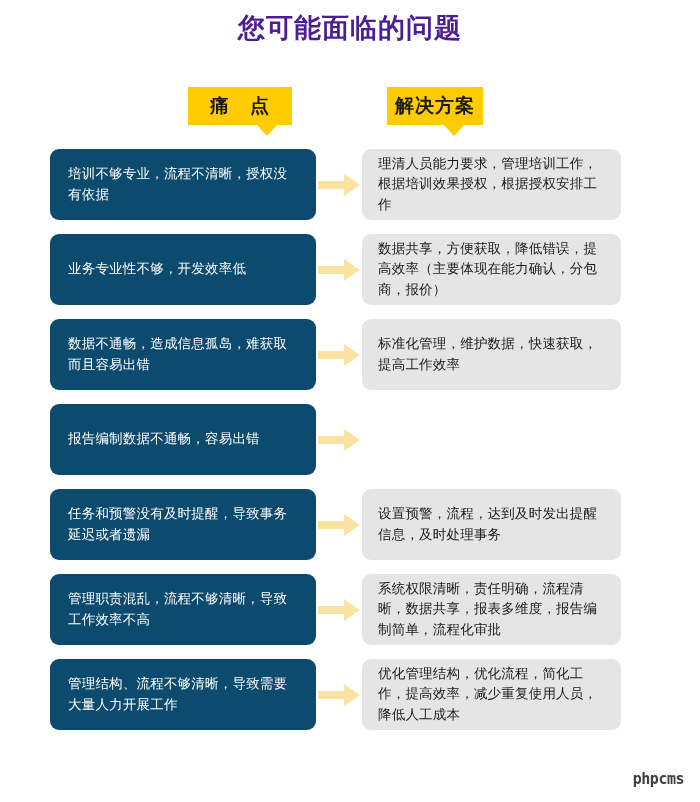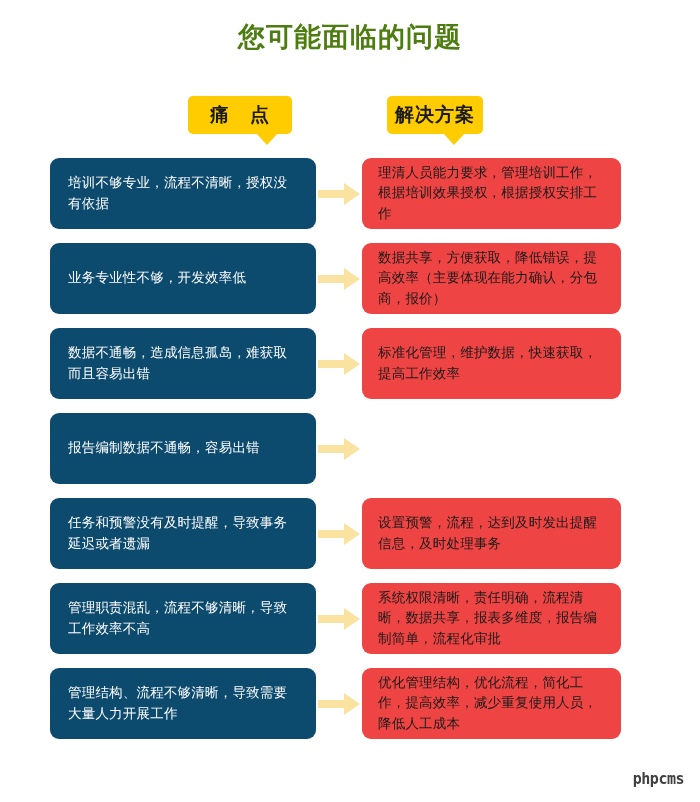--- a/index.html
+++ b/index.html
@@ -13,39 +13,39 @@
     font-family: "Liberation Sans", "DejaVu Sans", sans-serif;
     position: relative;
     overflow: hidden;
   }
 
   
   .page-title {
     text-align: center;
     font-size: 27px;
     font-weight: bold;
-    color: #4d7c0f;
+    color: #4c1d95;
     letter-spacing: 1px;
-    padding-top: 21px;
+    padding-top: 12px;
     line-height: 1.2;
   }
 
   
   .badges {
     position: relative;
     height: 50px;
     margin-top: 43px;
   }
   .badge {
     position: absolute;
     background: #FFCC00;
     color: #1a1a1a;
     font-size: 19px;
     font-weight: bold;
-    border-radius: 5px;
+    border-radius: 0;
     height: 38px;
     line-height: 38px;
     text-align: center;
     letter-spacing: 1px;
   }
   .badge::after {
     content: "";
     position: absolute;
     bottom: -11px;
     left: 50%;
@@ -101,21 +101,21 @@
   .card-pain {
     width: 266px;
     height: 71px;
     background: #0c4a6e;
     color: #ffffff;
     padding: 0 18px;
   }
   .card-solution {
     width: 259px;
     height: 71px;
-    background: #ef4444;
+    background: #e5e5e5;
     color: #1a1a1a;
     padding: 4px 16px;
   }
 
   
   .arrow {
     width: 46px;
     height: 71px;
     display: flex;
     align-items: center;

